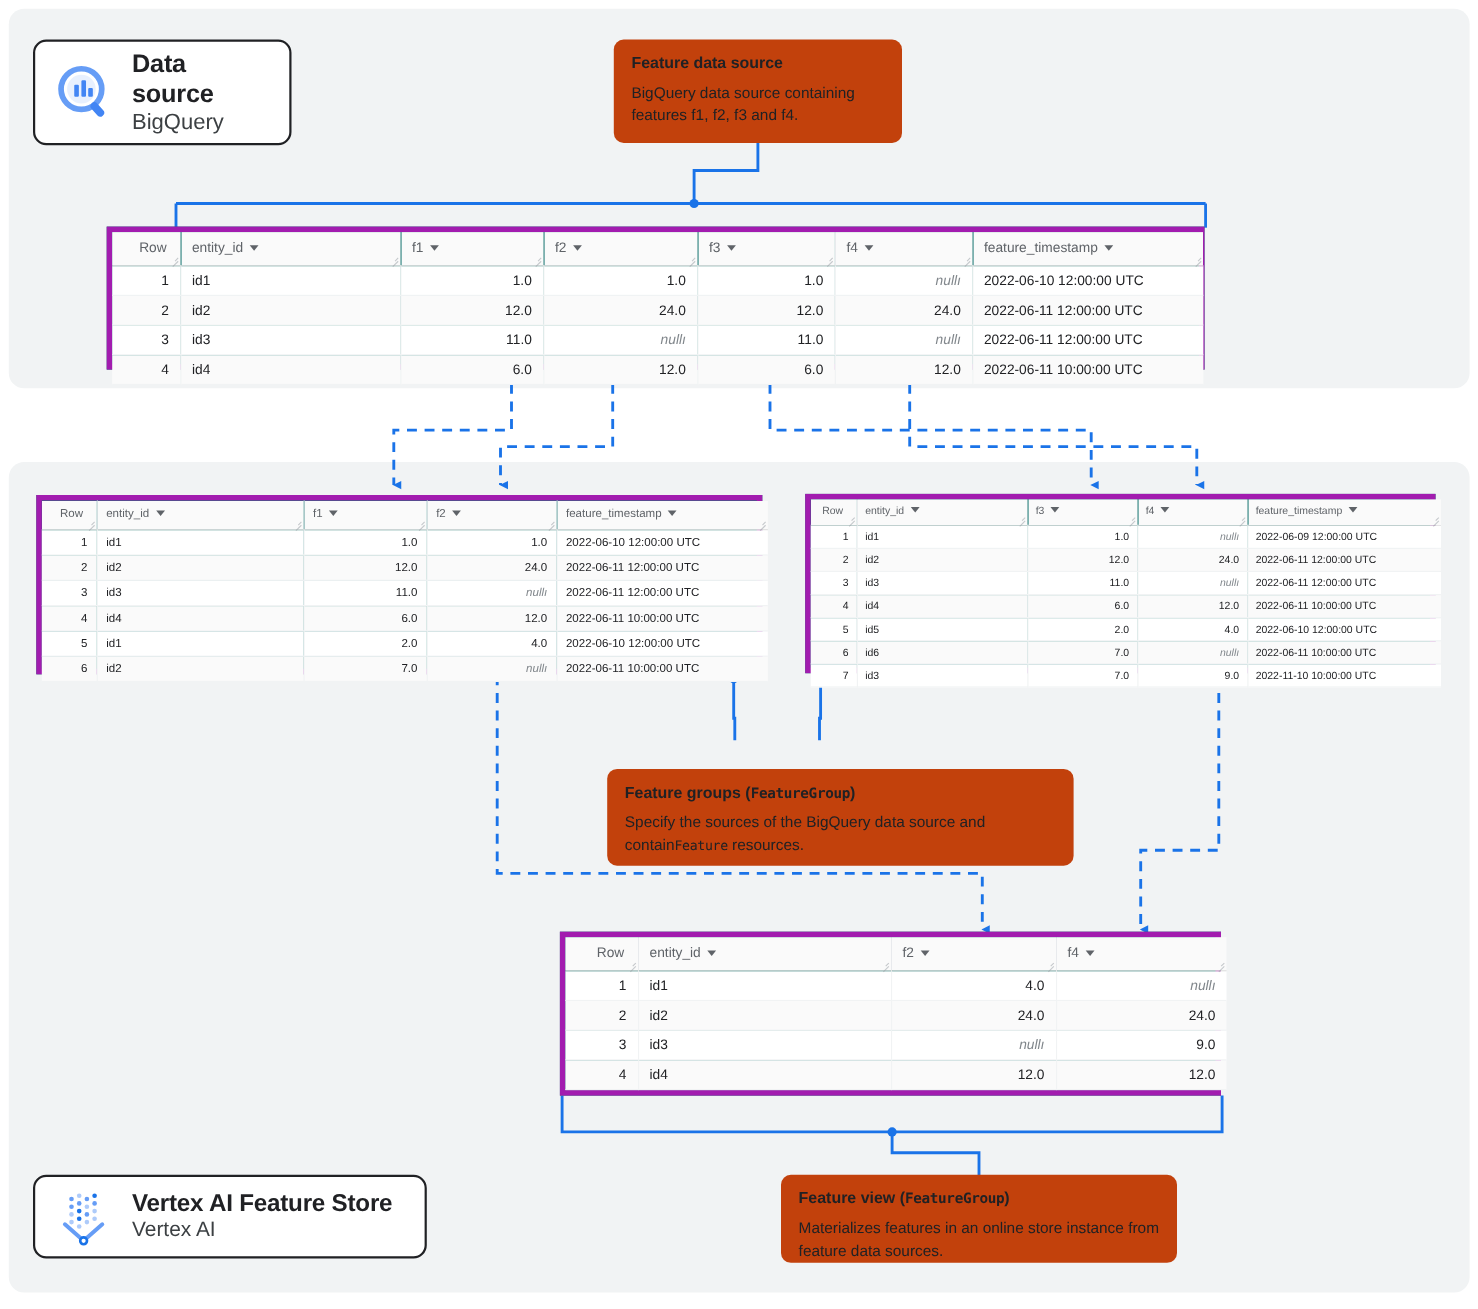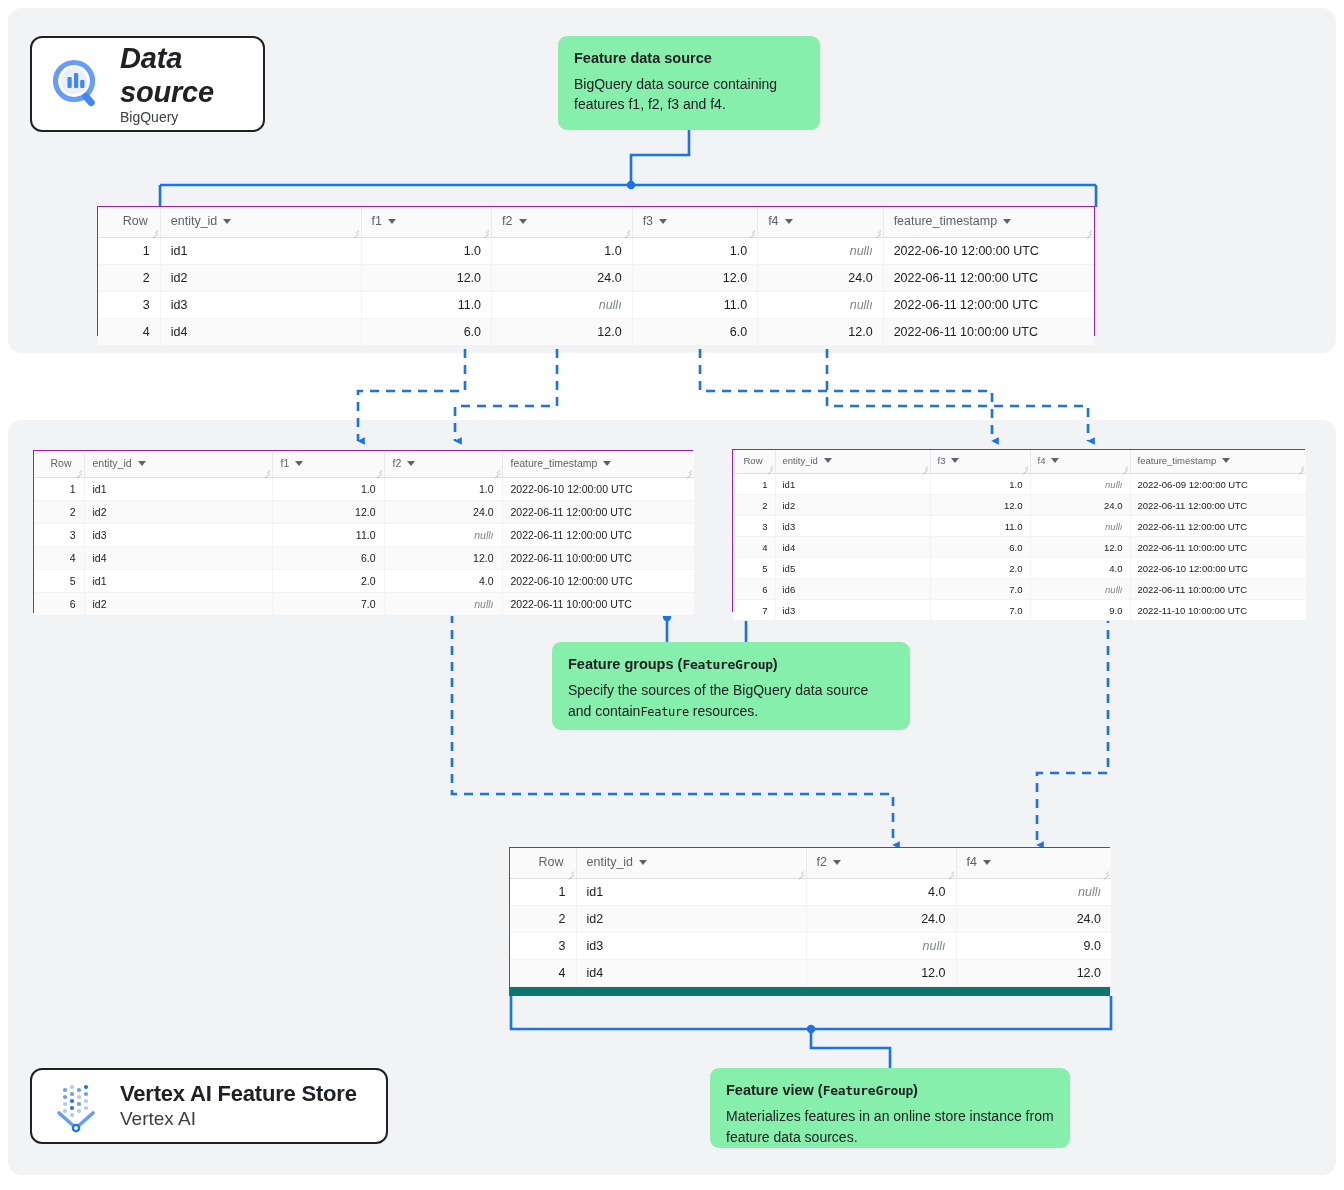--- a/index.html
+++ b/index.html
@@ -11,29 +11,29 @@
 
   
   .badge{position:absolute;background:#ffffff;border:2.5px solid #202124;border-radius:12px;
          display:flex;align-items:center;box-sizing:border-box;}
   .badge .bicon{flex:0 0 auto;display:flex;align-items:center;justify-content:center;}
   .badge .btext{display:flex;flex-direction:column;justify-content:center;}
   .badge .btitle{font-weight:bold;color:#202124;letter-spacing:-0.2px;}
   .badge .bsub{color:#3c4043;}
 
   
-  .callout{position:absolute;background:#86efac;border-radius:9px;box-sizing:border-box;padding:13px 16px 14px 16px;}
+  .callout{position:absolute;background:#c2410c;border-radius:9px;box-sizing:border-box;padding:13px 16px 14px 16px;}
   .callout .ctitle{font-weight:bold;font-size:14.5px;color:#202124;margin-bottom:7px;line-height:1.25;}
   .callout .ctitle code,.callout .cbody code{font-family:"DejaVu Sans Mono","Liberation Mono",monospace;
          font-size:13px;font-weight:bold;letter-spacing:-0.3px;}
   .callout .cbody{font-size:14px;color:#202124;line-height:1.45;}
   .callout .cbody code{font-weight:normal;font-size:12px;}
 
   
-  .tbl{position:absolute;background:#0f766e;border:1px solid #a21caf;box-sizing:border-box;
+  .tbl{position:absolute;background:#0f766e;border:5px solid #a21caf;box-sizing:border-box;
        border-collapse:collapse;table-layout:fixed;}
   .tbl table{border-collapse:collapse;width:100%;table-layout:fixed;}
   .tbl th{background:#fafafa;color:#5f6368;font-weight:normal;text-align:left;
           border-right:1px solid #e8eaed;border-bottom:1px solid #e0e0e0;
           position:relative;vertical-align:middle;}
   .tbl td{color:#202124;border-right:1px solid #f1f3f4;border-bottom:1px solid #f1f3f4;
           vertical-align:middle;background:#fff;}
   .tbl tr:nth-child(even) td{background:#fafafa;}
   .tbl th:last-child,.tbl td:last-child{border-right:none;}
   .tbl .num{text-align:right;}
@@ -111,22 +111,22 @@
       <svg width="56" height="56" viewBox="0 0 56 56">
         <circle cx="25" cy="25" r="18.5" fill="none" stroke="#669df6" stroke-width="5.2"></circle>
         <circle cx="25" cy="25" r="13" fill="#e8f0fe"></circle>
         <rect x="18.5" y="21" width="4.2" height="11" rx="1" fill="#4285f4"></rect>
         <rect x="25" y="17" width="4.2" height="15" rx="1" fill="#4285f4"></rect>
         <rect x="31.2" y="24" width="4.2" height="8" rx="1" fill="#4285f4"></rect>
         <rect x="36" y="36" width="7" height="15" rx="3.4" fill="#4285f4" transform="rotate(-42 39.5 43.5)"></rect>
       </svg>
     </div>
     <div class="btext" style="margin-left:14px;">
-      <div class="btitle" style="font-size:29px;line-height:1.18;font-style:italic;">Data source</div>
-      <div class="bsub" style="font-size:14px;line-height:1.25;">BigQuery</div>
+      <div class="btitle" style="font-size:23px;line-height:1.18;">Data source</div>
+      <div class="bsub" style="font-size:20px;line-height:1.25;">BigQuery</div>
     </div>
   </div>
 
   <div class="badge" style="left:30px;top:1068px;width:358px;height:76px;padding:0 16px;">
     <div class="bicon" style="width:58px;height:58px;">
       <svg width="58" height="58" viewBox="0 0 58 58">
         <g fill="#669df6">
           <circle cx="17" cy="13" r="2.1"></circle>
             <circle cx="17" cy="20" r="2.1"></circle>
           <circle cx="17" cy="27" r="2.1" fill="#aecbfa"></circle>
@@ -153,21 +153,21 @@
       <div class="btitle" style="font-size:22px;line-height:1.18;">Vertex AI Feature Store</div>
       <div class="bsub" style="font-size:19px;line-height:1.25;">Vertex AI</div>
     </div>
   </div>
 
   <div class="callout" style="left:558px;top:36px;width:262px;height:94px;">
     <div class="ctitle">Feature data source</div>
     <div class="cbody">BigQuery data source containing features f1, f2, f3 and f4.</div>
   </div>
 
-  <div class="callout" style="left:552px;top:642px;width:358px;height:88px;">
+  <div class="callout" style="left:552px;top:699px;width:424px;height:88px;">
     <div class="ctitle"><span>Feature groups (</span><code>FeatureGroup</code><span>)</span></div>
     <div class="cbody"><span>Specify the sources of the BigQuery data source and contain</span><code>Feature</code><span> resources.</span></div>
   </div>
 
   <div class="callout" style="left:710px;top:1068px;width:360px;height:80px;">
     <div class="ctitle"><span>Feature view (</span><code>FeatureGroup</code><span>)</span></div>
     <div class="cbody">Materializes features in an online store instance from feature data sources.</div>
   </div>
 
   <div class="tbl t-lg" id="tbl-source" style="left:97px;top:206px;width:998px;height:130px;">

